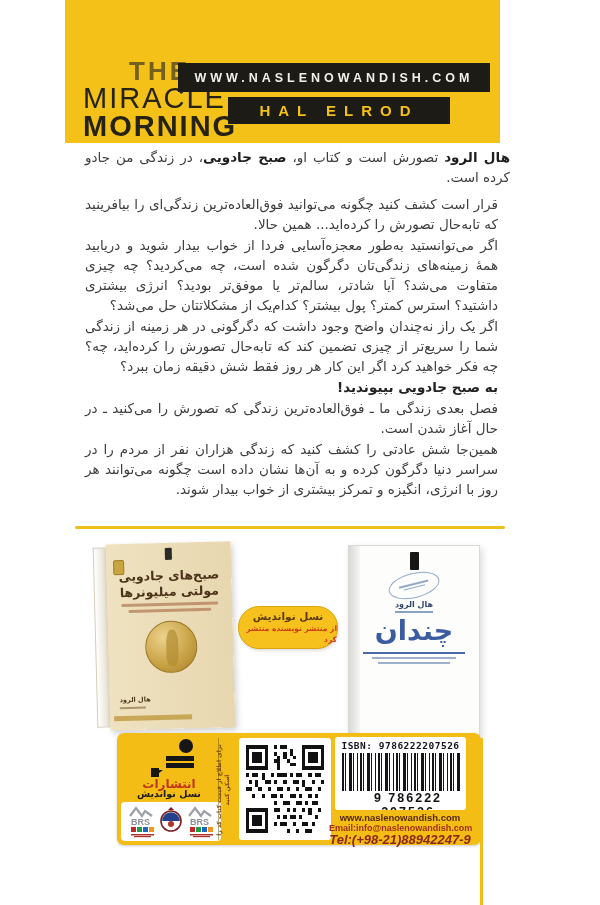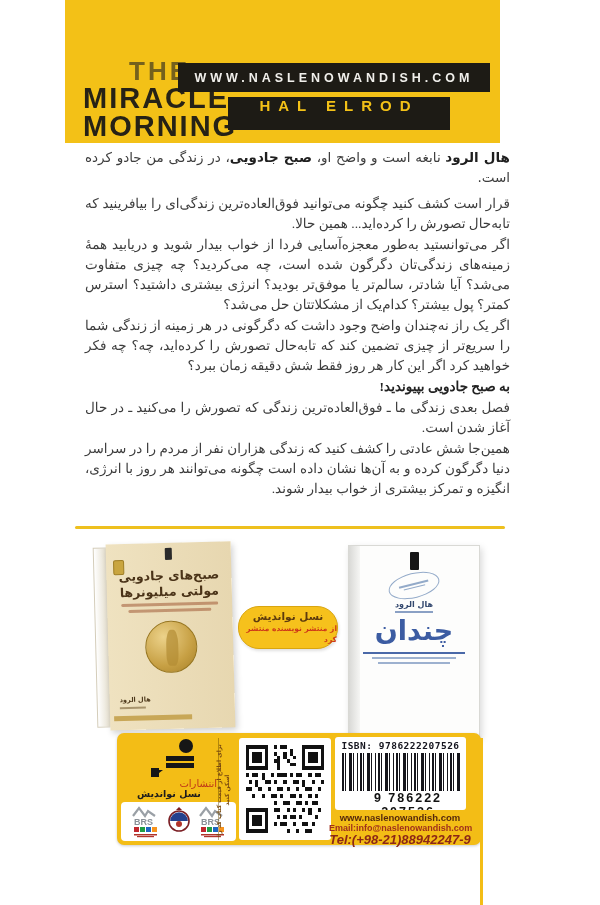--- a/index.html
+++ b/index.html
@@ -5,40 +5,40 @@
   * { margin:0; padding:0; box-sizing:border-box; }
   html,body { background:#ffffff; }
   .page {
     position:relative; width:600px; height:905px; background:#ffffff;
     overflow:hidden; font-family:"DejaVu Sans", sans-serif;
   }
   
   .header { position:absolute; left:65px; top:0; width:435px; height:143px; background:#f3c117; }
   .t-the { position:absolute; left:64px; top:56px; font-size:26px; font-weight:700;
            color:#75611d; letter-spacing:3px; font-family:"Liberation Sans",sans-serif; }
-  .t-miracle { position:absolute; left:18px; top:82px; font-size:29px; font-weight:700;
+  .t-miracle { position:absolute; left:18px; top:82px; font-size:29px; font-weight:400;
            color:#262216; letter-spacing:2px; font-family:"Liberation Sans",sans-serif; }
   .t-morning { position:absolute; left:18px; top:110px; font-size:29px; font-weight:700;
            color:#262216; letter-spacing:2px; font-family:"Liberation Sans",sans-serif; }
   .url-bar { position:absolute; left:113px; top:63px; width:312px; height:29px; background:#1d1b15;
            display:flex; align-items:center; justify-content:center; }
   .url-bar span { color:#f0efeb; font-size:12.5px; font-weight:700; letter-spacing:4px;
            font-family:"Liberation Sans",sans-serif; }
-  .hal-bar { position:absolute; left:163px; top:97px; width:222px; height:33px; background:#1d1b15;
-           display:flex; align-items:flex-start; justify-content:center; }
+  .hal-bar { position:absolute; left:163px; top:97px; width:222px; height:27px; background:#1d1b15;
+           display:flex; align-items:center; justify-content:center; }
   .hal-bar span { color:#f3c117; font-size:15px; font-weight:800; letter-spacing:8px;
            font-family:"Liberation Sans",sans-serif; }
   .quote-block { position:absolute; left:85px; right:90px; top:147px; direction:rtl;
            font-size:13.5px; color:#3d3d3d; line-height:20px; text-align:justify; text-align-last:right; }
   .quote-block b { color:#1f1f1f; }
   .attribution { position:absolute; left:85px; right:104px; top:169px; direction:rtl;
            font-size:11px; color:#565656; text-align:right; line-height:19px; }
   .body-text { position:absolute; left:85px; right:90px; top:194px; direction:rtl;
            font-size:13.5px; color:#3d3d3d; line-height:20px; }
-  .body-text p { text-align:justify; text-align-last:right; margin:0 0 1px 0;font-family:Liberation Serif, serif; }
+  .body-text p { text-align:justify; text-align-last:right; margin:0 12px 1px 0; }
   .body-text p.joinline { font-weight:700; color:#222; }
   .yellow-rule { position:absolute; left:75px; top:526px; width:430px; height:3px;
            background:#eec01e; border-radius:2px; }
   
   .book-left { position:absolute; left:95px; top:543px; width:138px; height:186px; transform:rotate(-1.5deg); }
   .book-left .pages { position:absolute; left:0; top:3px; bottom:3px; width:16px;
            background:linear-gradient(90deg,#ffffff,#e9e4d6 70%,#d9d2bf); border:1px solid #d4cdba; }
   .book-left .cover { position:absolute; left:13px; top:0; right:0; bottom:0;
            background:linear-gradient(90deg,#efe2c0,#e7d7b0); box-shadow:2px 3px 6px rgba(0,0,0,.18);
            text-align:center; direction:rtl; }
@@ -74,25 +74,25 @@
   .badge { position:absolute; left:238px; top:606px; width:100px; height:43px;
            background:#f6c11c; border:1px solid #d9a50f; border-radius:21px;
            display:flex; flex-direction:column; align-items:center; justify-content:center;
            direction:rtl; box-shadow:1px 2px 3px rgba(0,0,0,.12); }
   .badge .b1 { font-size:10.5px; font-weight:800; color:#5c3a0e; line-height:13px; }
   .badge .b2 { font-size:7.5px; font-weight:700; color:#cf3a18; line-height:11px; }
   
   .footer-bar { position:absolute; left:117px; top:733px; width:364px; height:112px;
            background:#f3bd16; border-radius:7px; box-shadow:0 1px 3px rgba(0,0,0,.2); }
   .pub-logo { position:absolute; left:26px; top:5px; width:60px; height:42px; }
-  .pub-label { position:absolute; left:4px; top:47px; width:96px; 
-           font-size:10px; font-weight:400; color:#c03618; direction:rtl; line-height:8px; }
+  .pub-label { position:absolute; left:4px; top:47px; width:96px; text-align:center;
+           font-size:12px; font-weight:700; color:#c03618; direction:rtl; line-height:8px; }
   .pub-name { position:absolute; left:4px; top:55px; width:96px; text-align:center;
            font-size:9.5px; font-weight:800; color:#1c1c1c; direction:rtl; line-height:11px; }
-  .cert-box { position:absolute; left:4px; top:69px; width:115px; height:39px; background:#fff;
+  .cert-box { position:absolute; left:4px; top:69px; width:100px; height:39px; background:#fff;
            border-radius:4px; display:flex; align-items:center; justify-content:space-evenly; padding:2px; }
   .divider { position:absolute; left:101px; top:5px; bottom:5px; width:1px; background:rgba(100,70,0,.45); }
   .scan-note { position:absolute; left:57px; top:46px; width:104px; height:22px;
            transform:rotate(-90deg); text-align:center; direction:rtl;
            font-size:6px; color:#7a4a10; font-weight:700; line-height:8px; }
   .qr-box { position:absolute; left:122px; top:5px; width:92px; height:102px; background:#fff;
            border-radius:3px; padding:7px; }
   .isbn-box { position:absolute; left:218px; top:4px; width:131px; height:73px; background:#fff;
            border-radius:3px; text-align:center; overflow:hidden; }
   .isbn-label { font-family:"DejaVu Sans Mono",monospace; font-size:9.5px; font-weight:700;
@@ -124,21 +124,21 @@
     <div class="t-morning">MORNING</div>
     <div class="url-bar">
       <span>WWW.NASLENOWANDISH.COM</span>
     </div>
     <div class="hal-bar">
       <span>HAL ELROD</span>
     </div>
   </div>
 
   <div class="quote-block">
-    <b>هال الرود</b><span> نابغه است و واضح او، </span><b>صبح جادویی</b><span>، در زندگی من جادو کرده است.</span>
+    <b>هال الرود</b><span> تصورش است و کتاب او، </span><b>صبح جادویی</b><span>، در زندگی من جادو کرده است.</span>
   </div>
 
   <div class="body-text">
     <p>قرار است کشف کنید چگونه می‌توانید فوق‌العاده‌ترین زندگی‌ای را بیافرینید که تابه‌حال تصورش را کرده‌اید... همین حالا.</p>
     <p>اگر می‌توانستید به‌طور معجزه‌آسایی فردا از خواب بیدار شوید و دریابید همهٔ زمینه‌های زندگی‌تان دگرگون شده است، چه می‌کردید؟ چه چیزی متفاوت می‌شد؟ آیا شادتر، سالم‌تر یا موفق‌تر بودید؟ انرژی بیشتری داشتید؟ استرس کمتر؟ پول بیشتر؟ کدام‌یک از مشکلاتتان حل می‌شد؟</p>
     <p>اگر یک راز نه‌چندان واضح وجود داشت که دگرگونی در هر زمینه از زندگی شما را سریع‌تر از چیزی تضمین کند که تابه‌حال تصورش را کرده‌اید، چه؟ چه فکر خواهید کرد اگر این کار هر روز فقط شش دقیقه زمان ببرد؟</p>
     <p class="joinline"><span>به </span><span>صبح جادویی</span><span> بپیوندید!</span></p>
     <p>فصل بعدی زندگی ما ـ فوق‌العاده‌ترین زندگی که تصورش را می‌کنید ـ در حال آغاز شدن است.</p>
     <p>همین‌جا شش عادتی را کشف کنید که زندگی هزاران نفر از مردم را در سراسر دنیا دگرگون کرده و به آن‌ها نشان داده است چگونه می‌توانند هر روز با انرژی، انگیزه و تمرکز بیشتری از خواب بیدار شوند.</p>
   </div>

